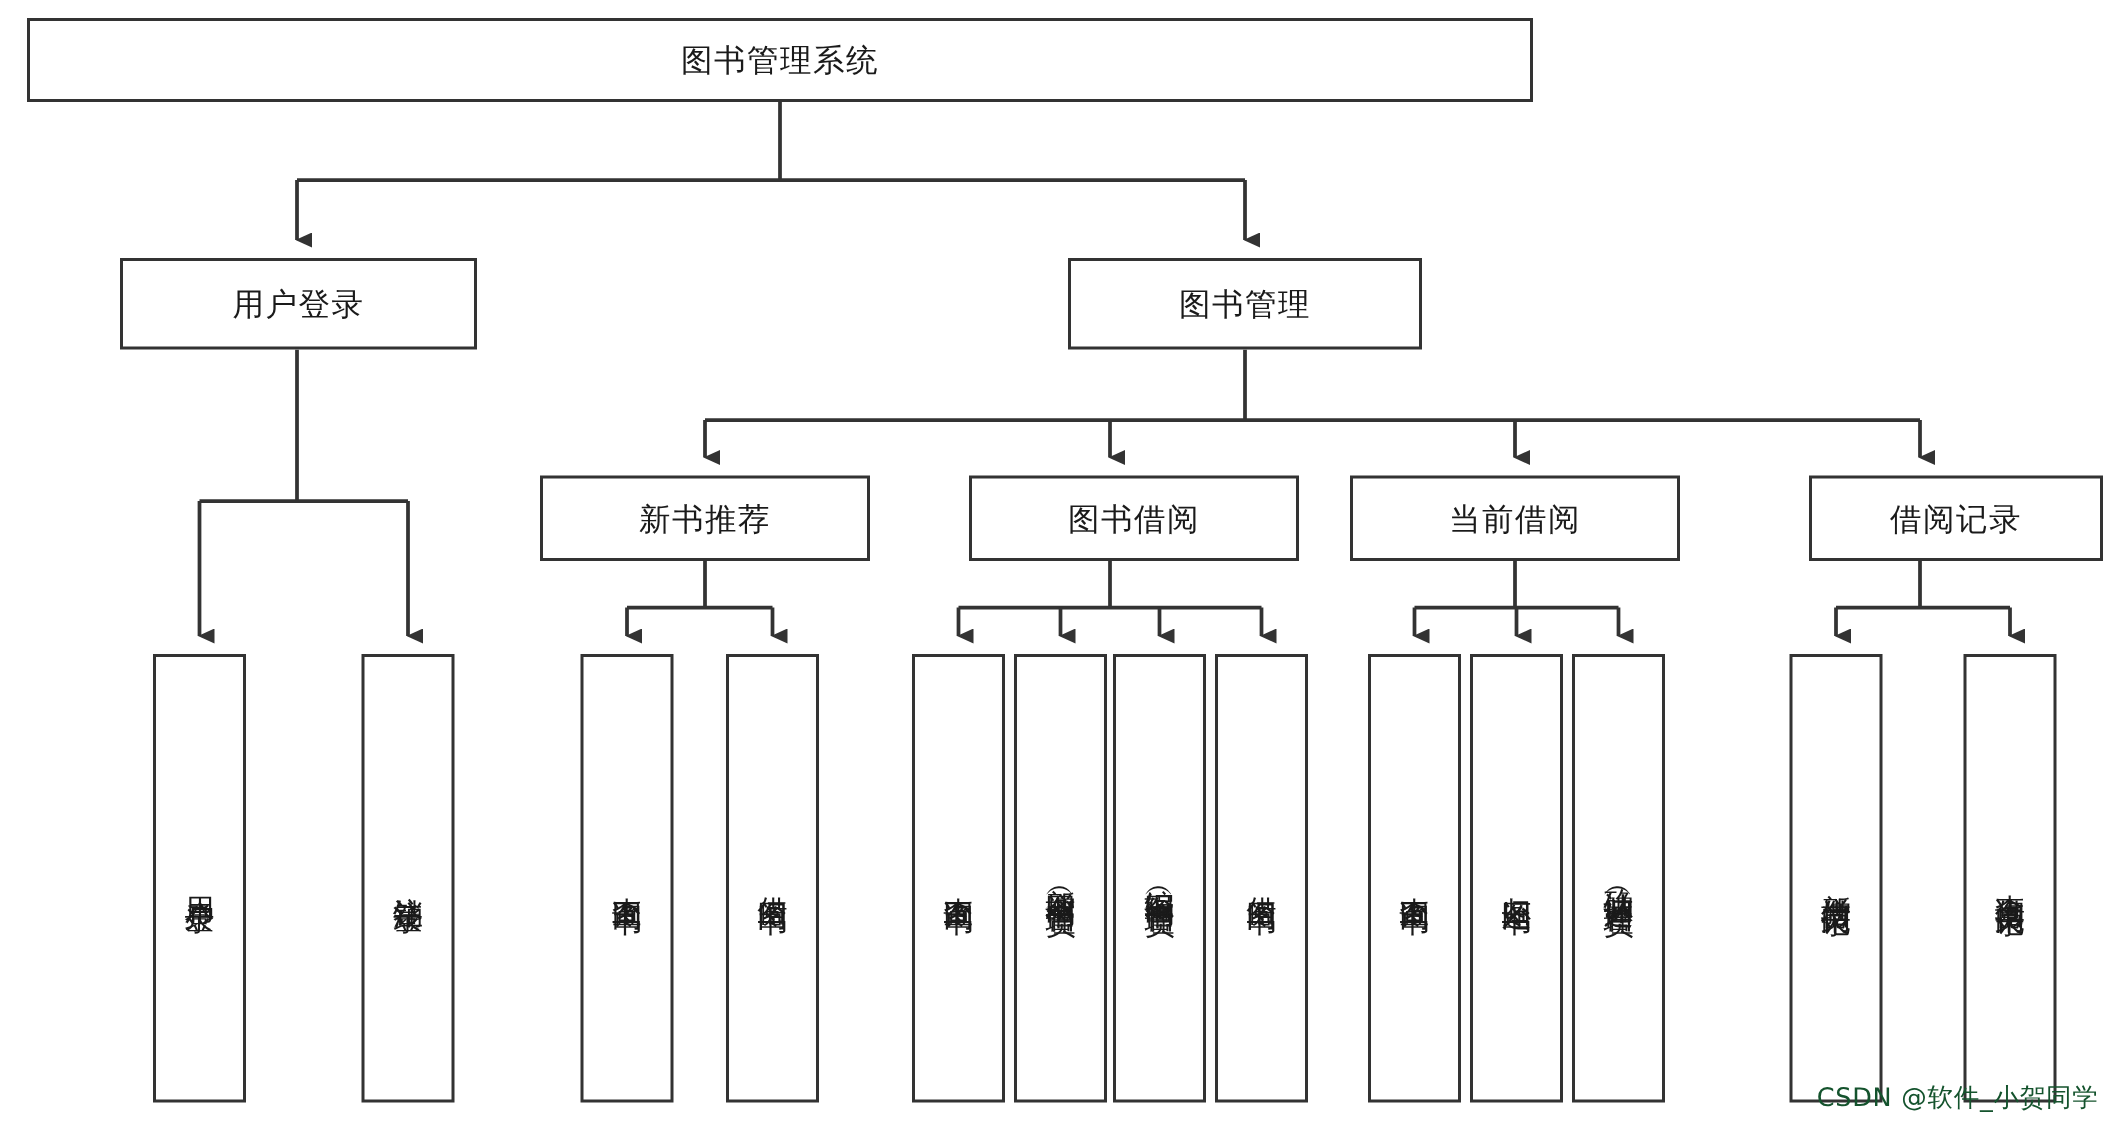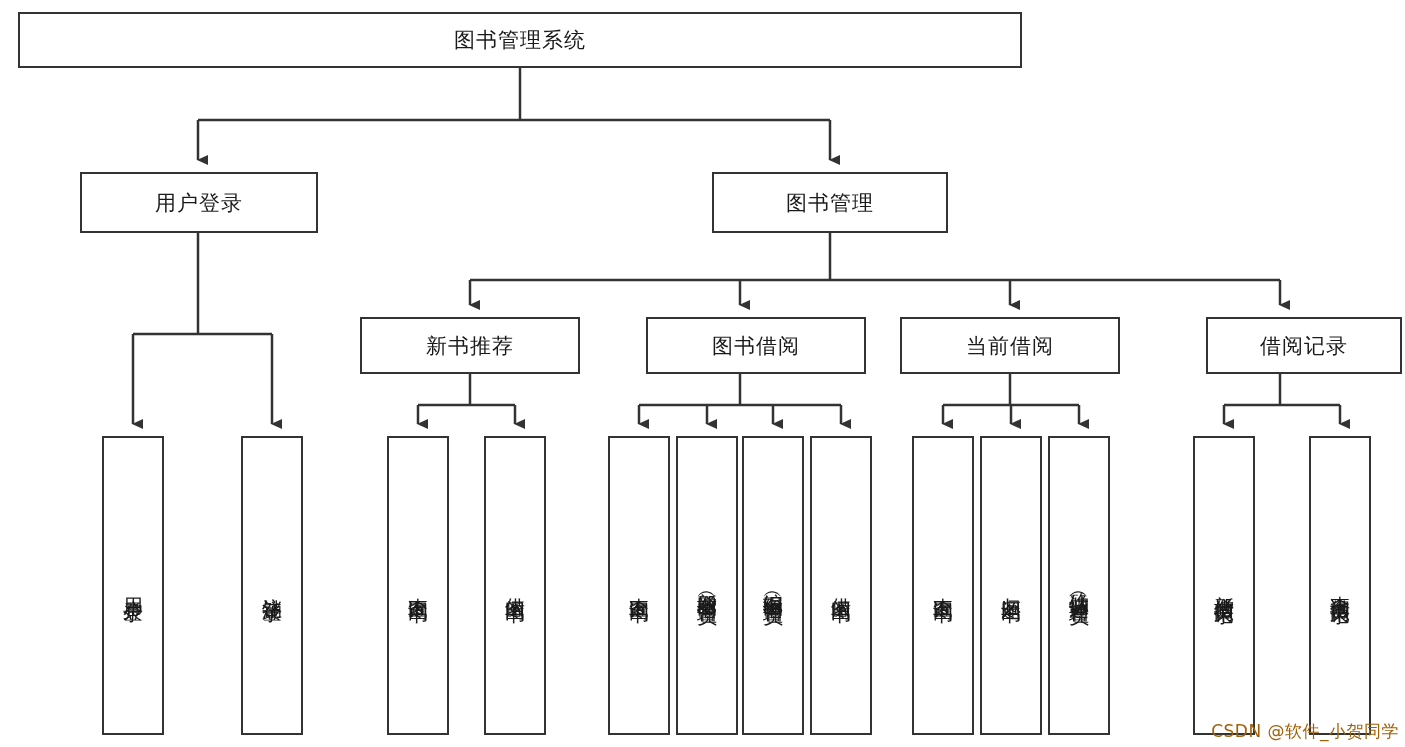--- a/index.html
+++ b/index.html
@@ -53,21 +53,21 @@
     writing-mode: vertical-rl;
     text-orientation: upright;
     display: block;
     text-align: center;
   }
   .watermark {
     position: absolute;
     right: 6px;
     bottom: 4px;
     font-size: 17px;
-    color: #a16207;
+    color: #14532d;
     letter-spacing: 0.5px;
     white-space: nowrap;
   }
 </style>
 </head>
 <body>
 
 <div id="canvas">
 
   <svg id="wires" viewBox="0 0 1405 747">

